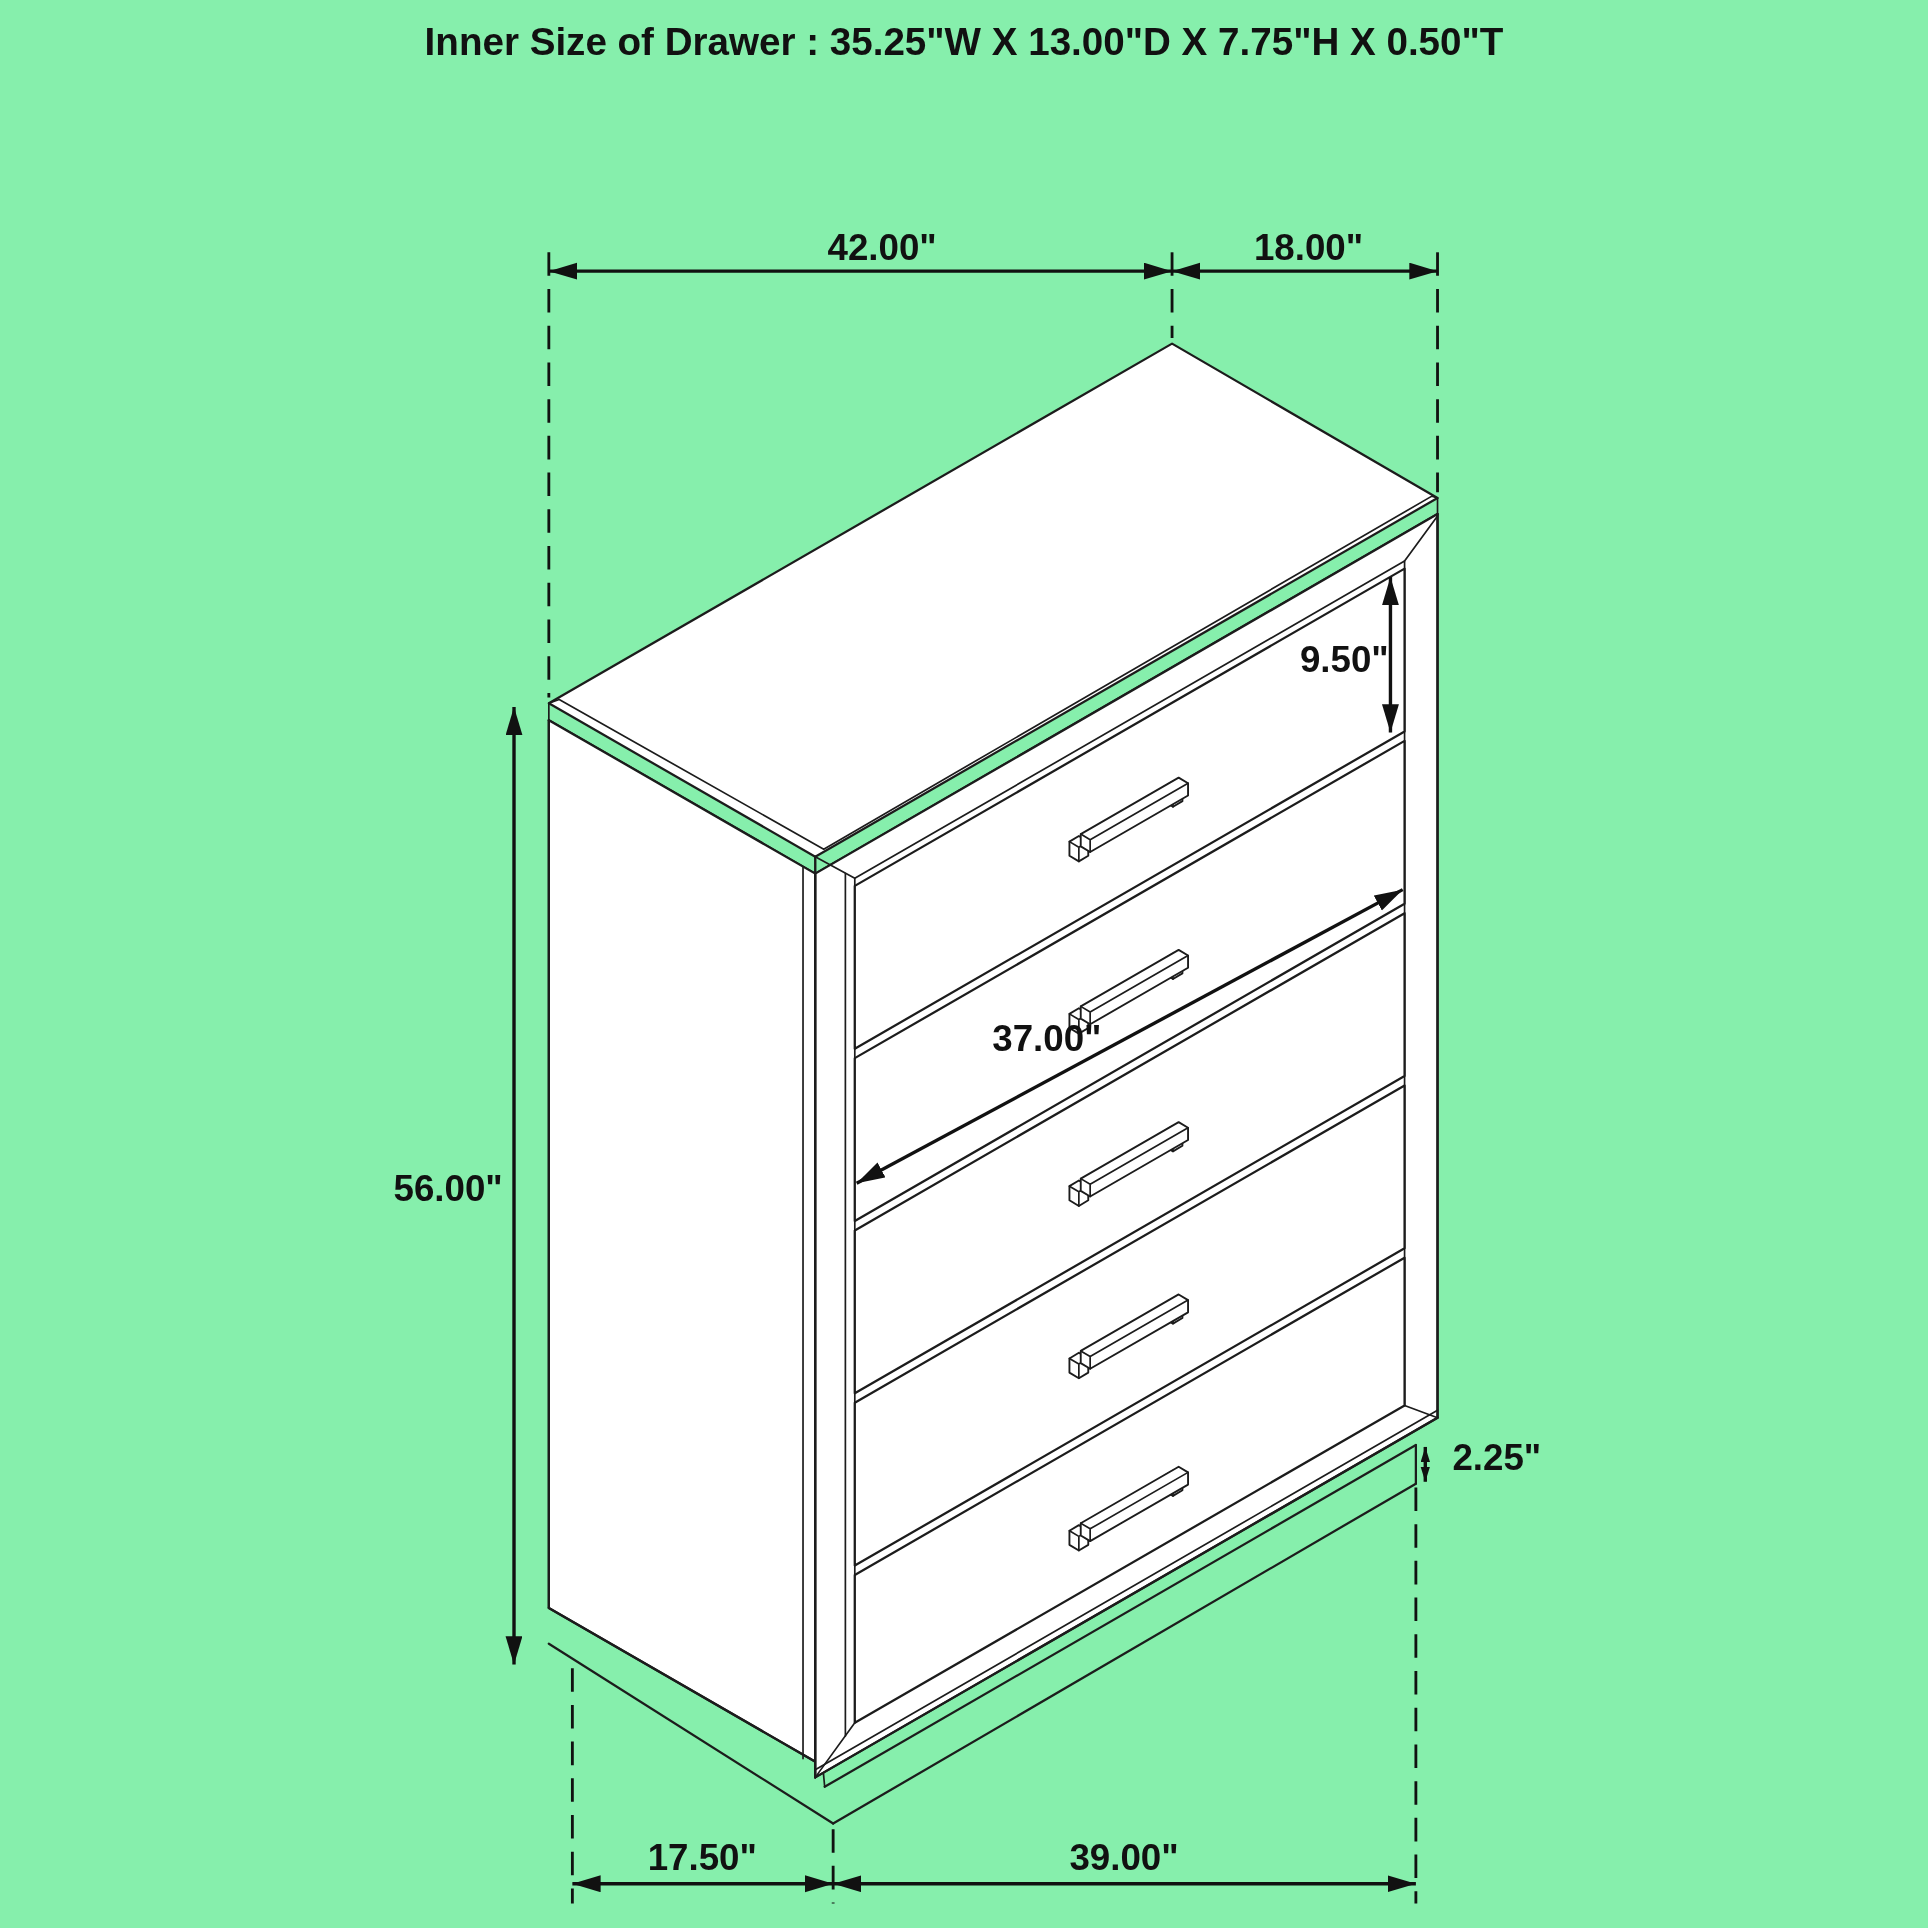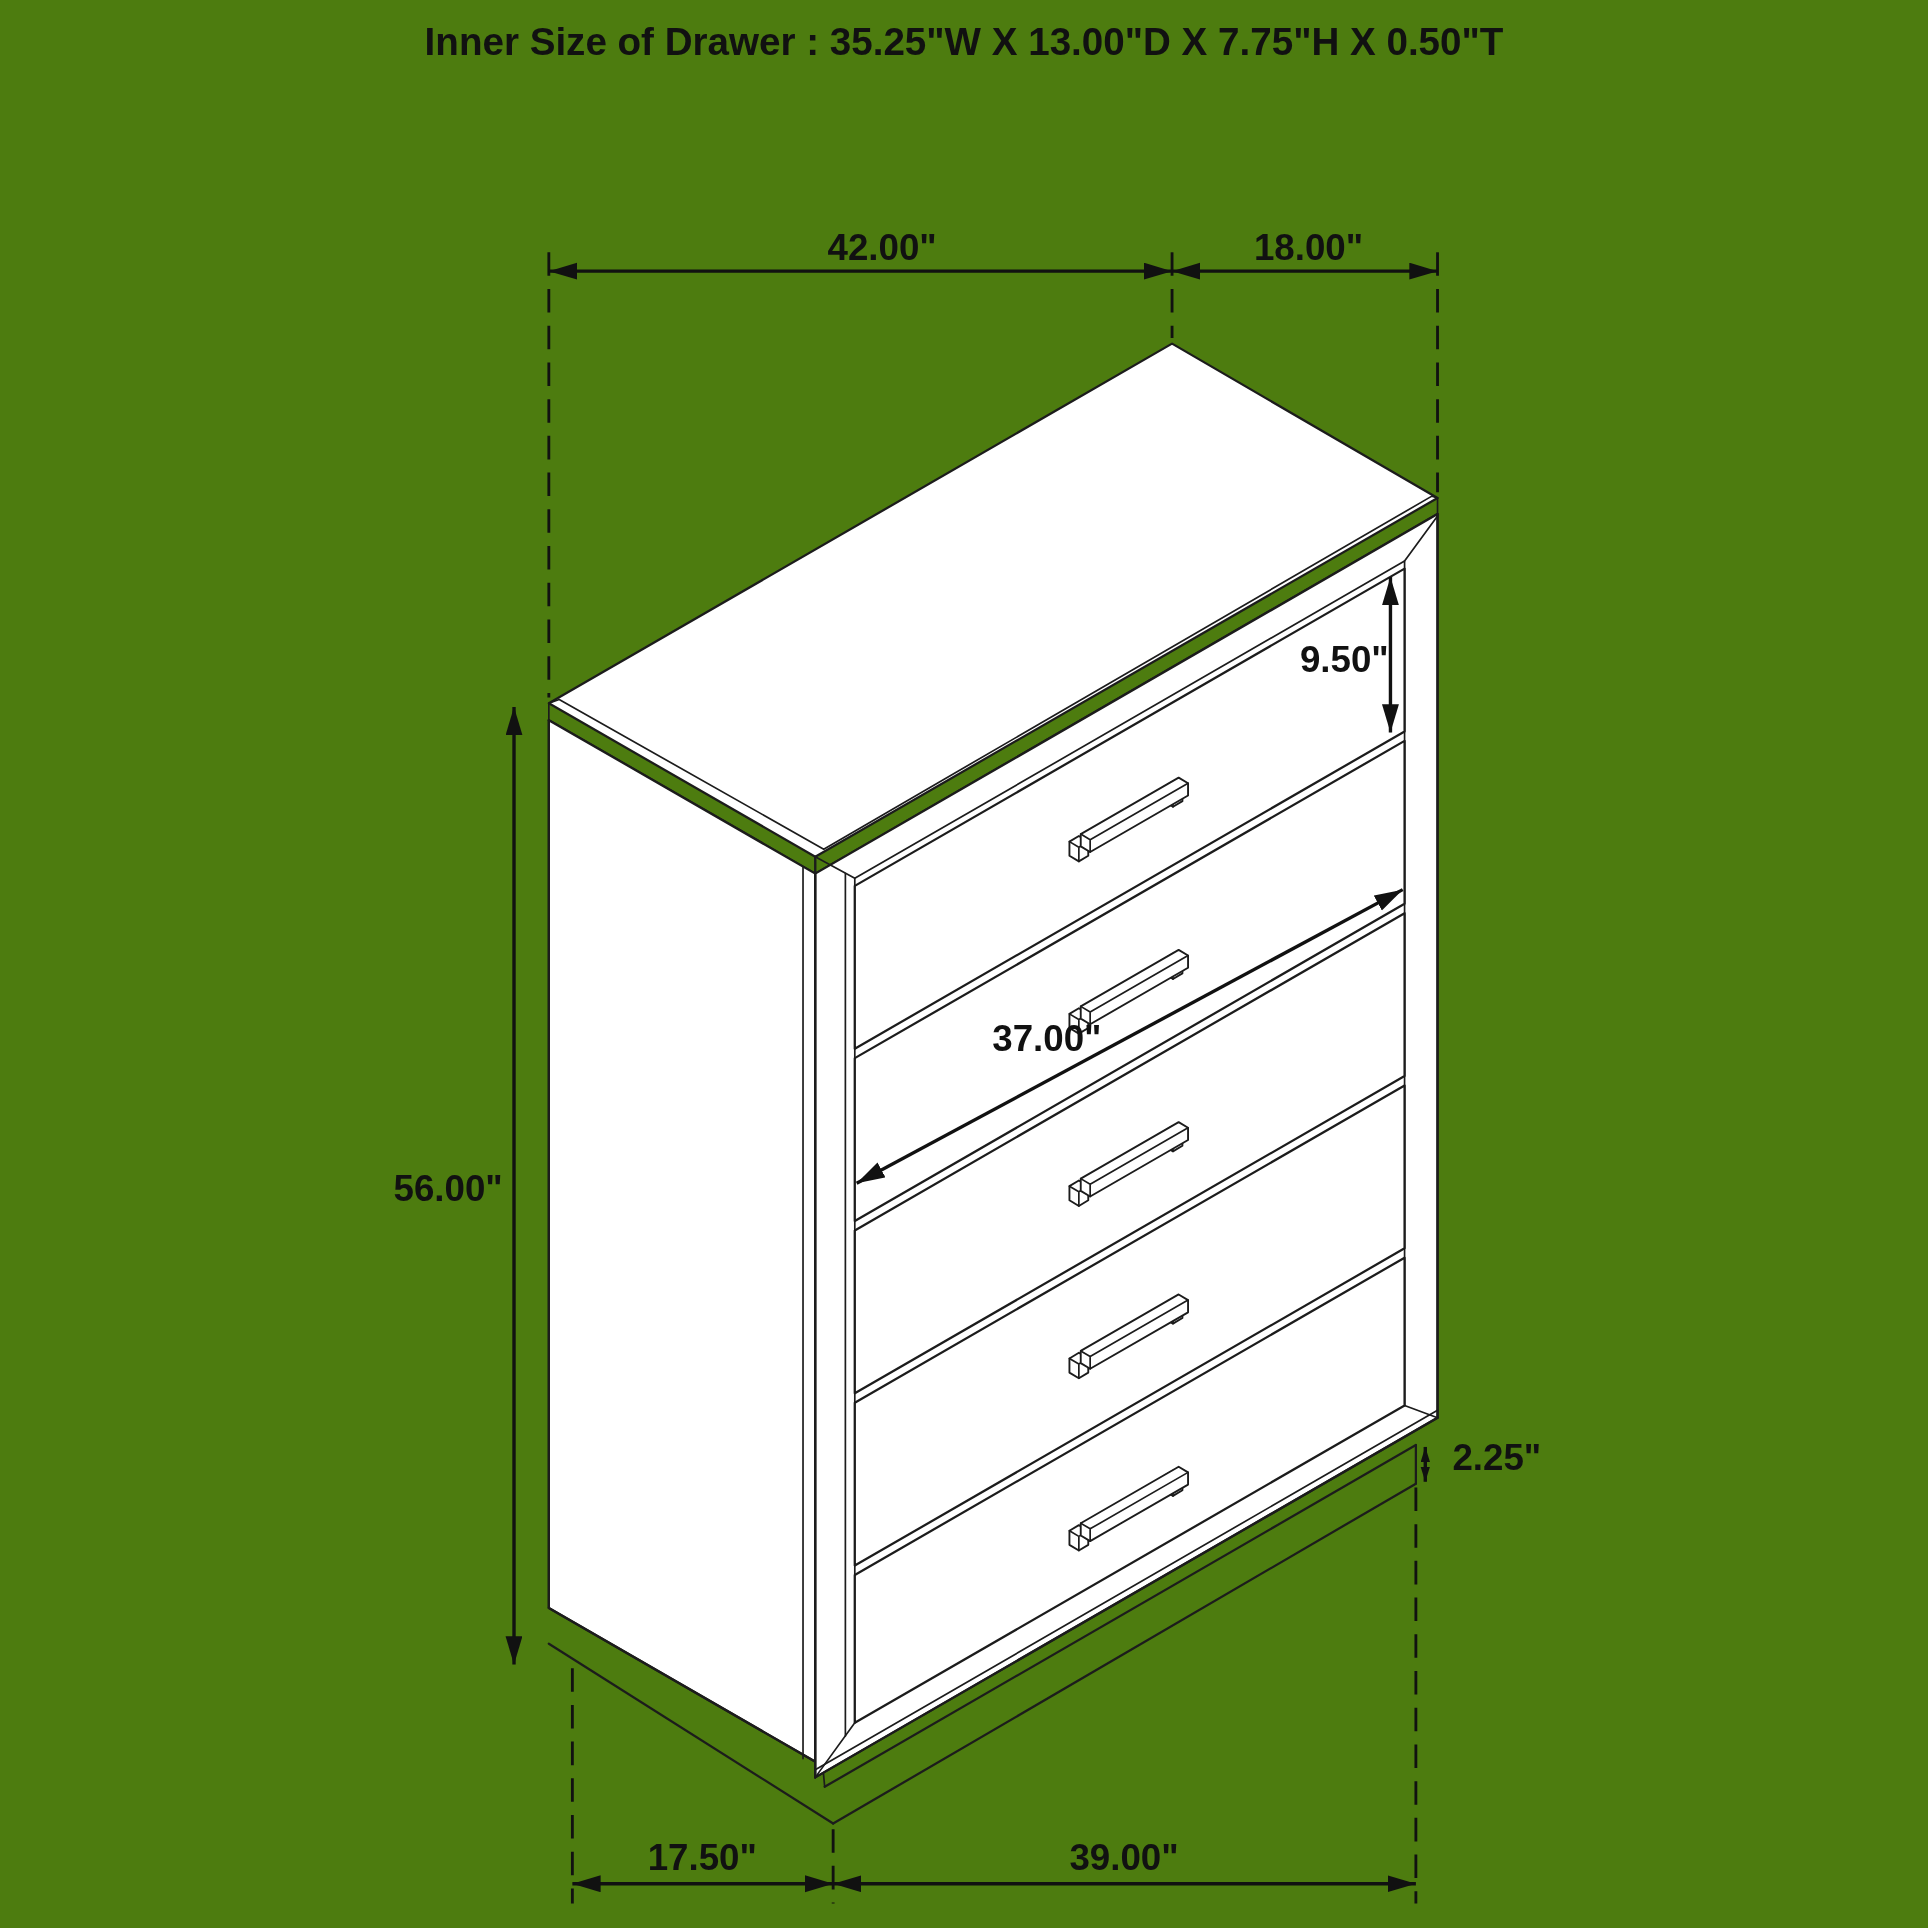--- a/index.html
+++ b/index.html
@@ -7,21 +7,21 @@
     padding: 0;
     background: #ffffff;
     width: 1928px;
     height: 1928px;
     font-family: "Liberation Sans", sans-serif;
   }
   .stage {
     position: relative;
     width: 1928px;
     height: 1928px;
-    background: #4d7c0f;
+    background: #86efac;
     overflow: hidden;
   }
   svg { display: block; }
   .outline  { fill: none; stroke: #1c1c1c; stroke-width: 2.4; stroke-linejoin: round; stroke-linecap: round; }
   .thin     { fill: none; stroke: #1c1c1c; stroke-width: 1.8; stroke-linejoin: round; stroke-linecap: round; }
   .filled   { fill: #ffffff; stroke: #1c1c1c; stroke-width: 2.4; stroke-linejoin: round; }
   .handle-p { fill: #ffffff; stroke: #1c1c1c; stroke-width: 2; stroke-linejoin: round; }
   .dim-line { fill: none; stroke: #111111; stroke-width: 3.6; }
   .ext-line { fill: none; stroke: #111111; stroke-width: 3; stroke-dasharray: 25 14; }
   .dim-text {

